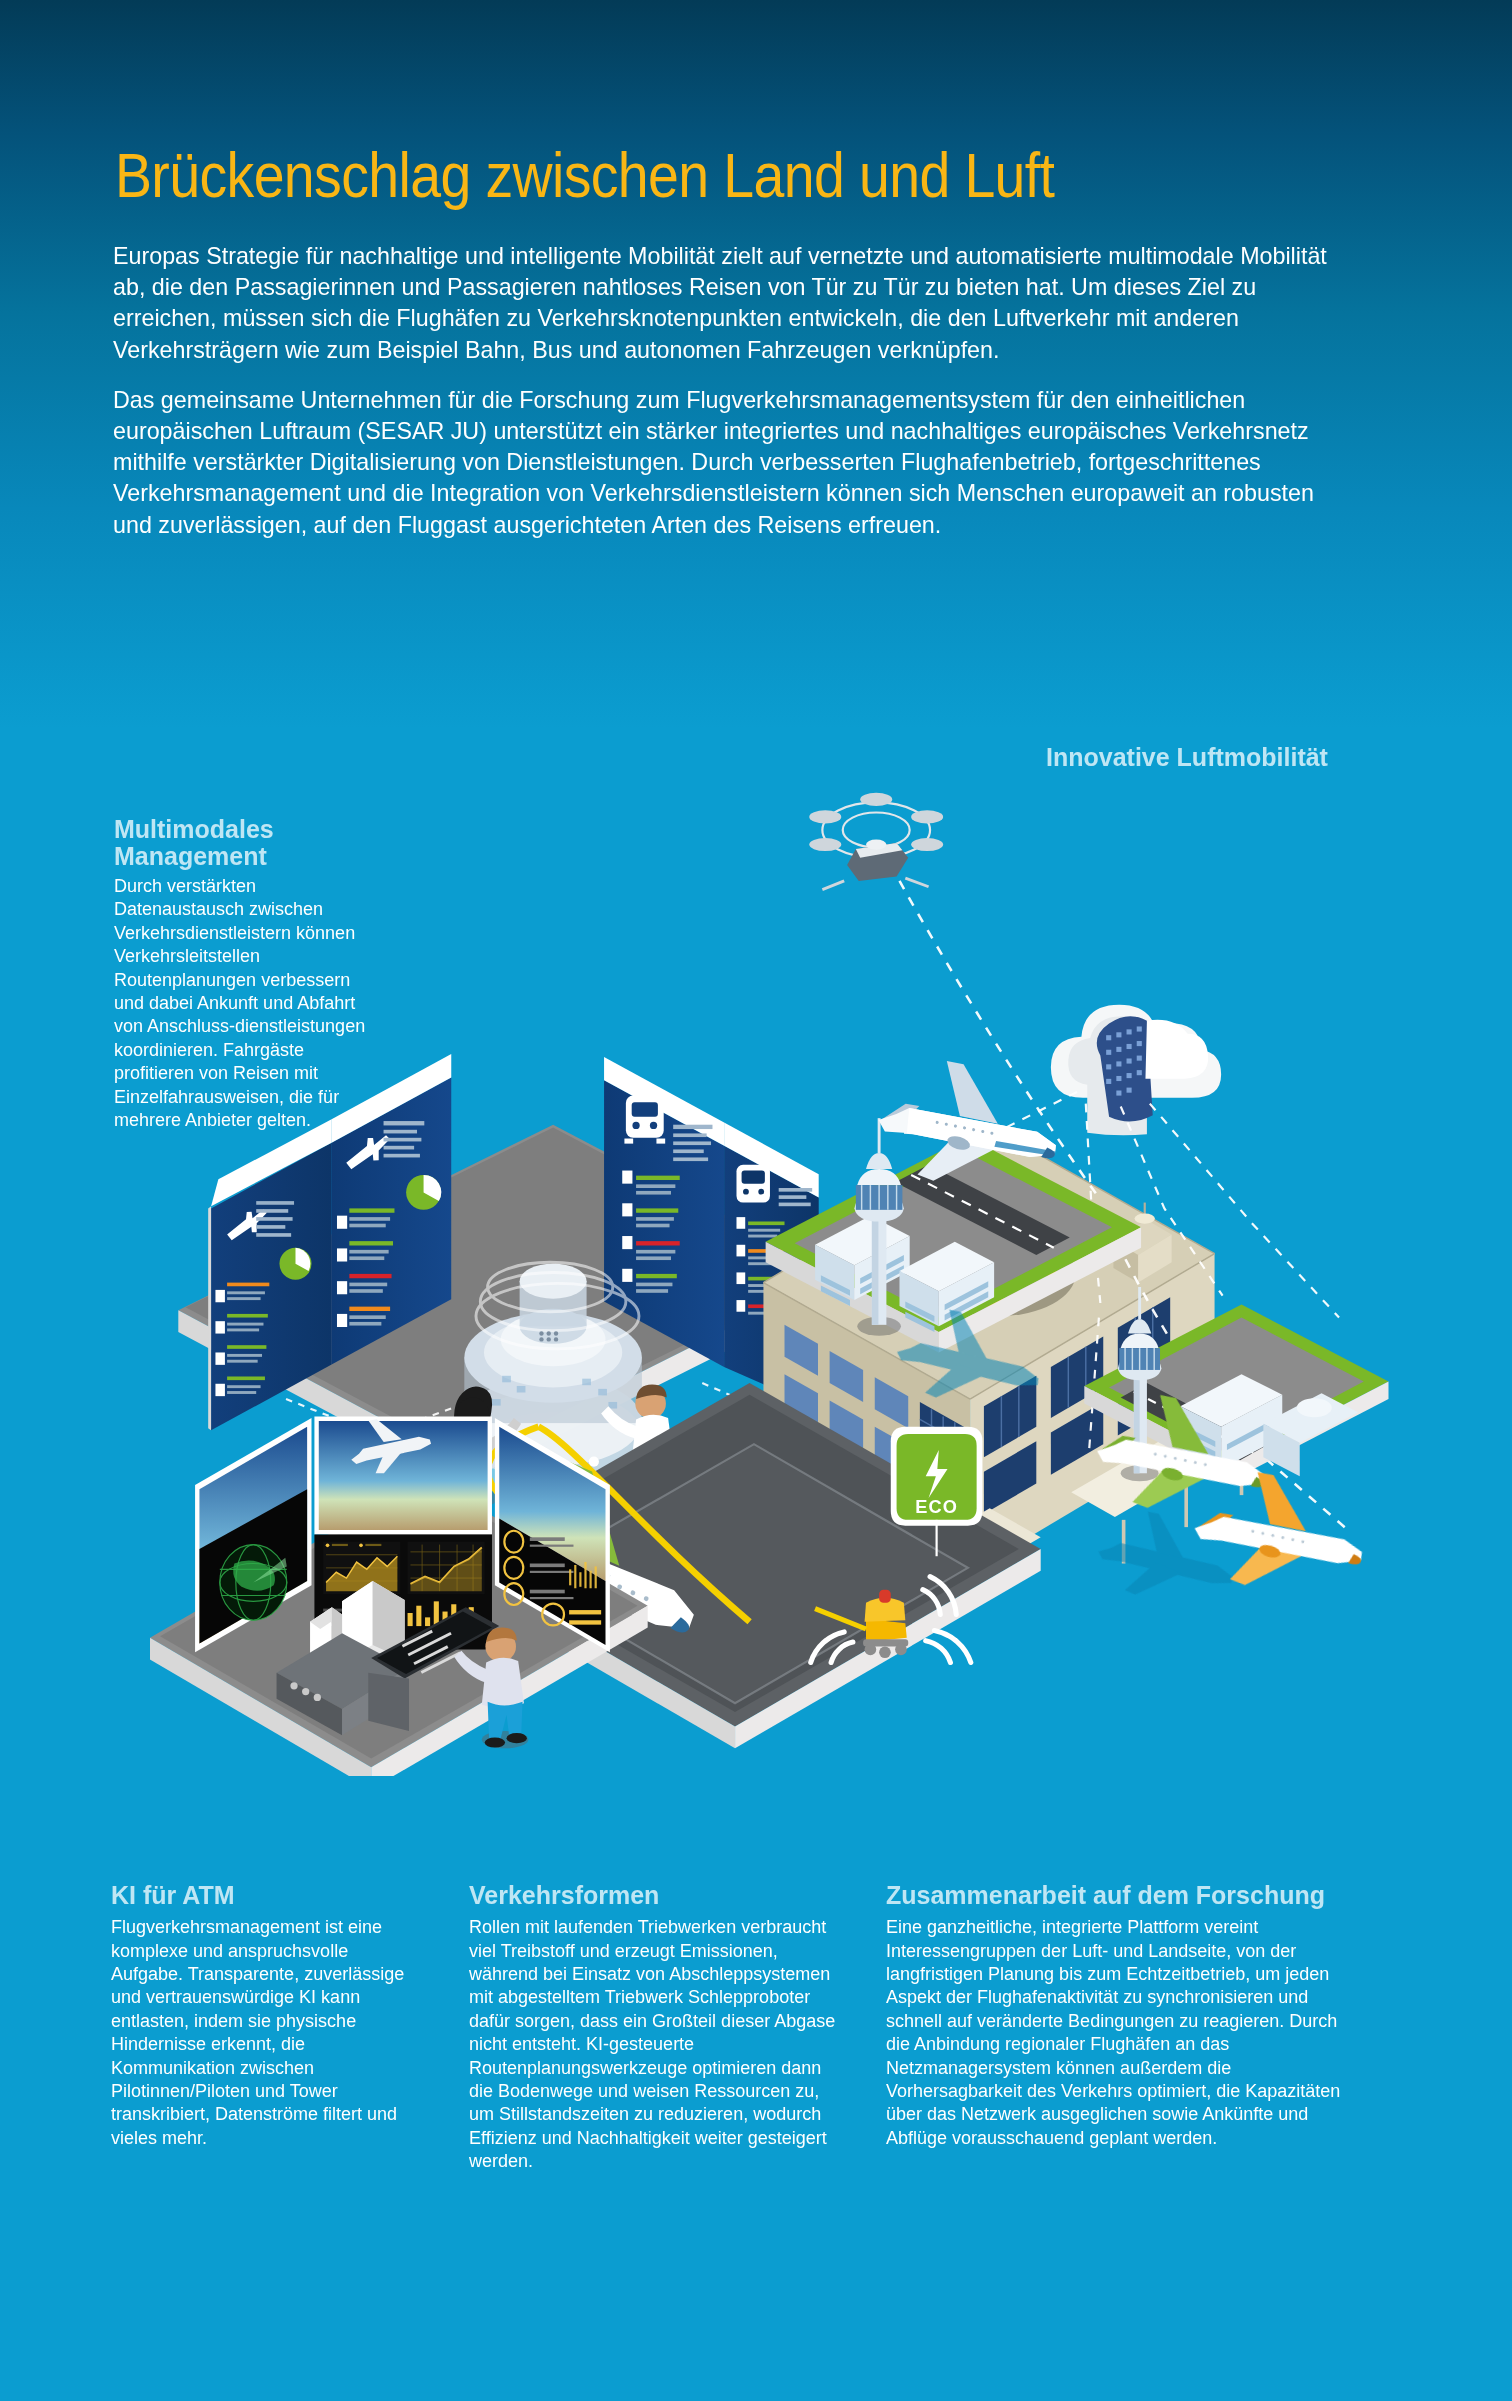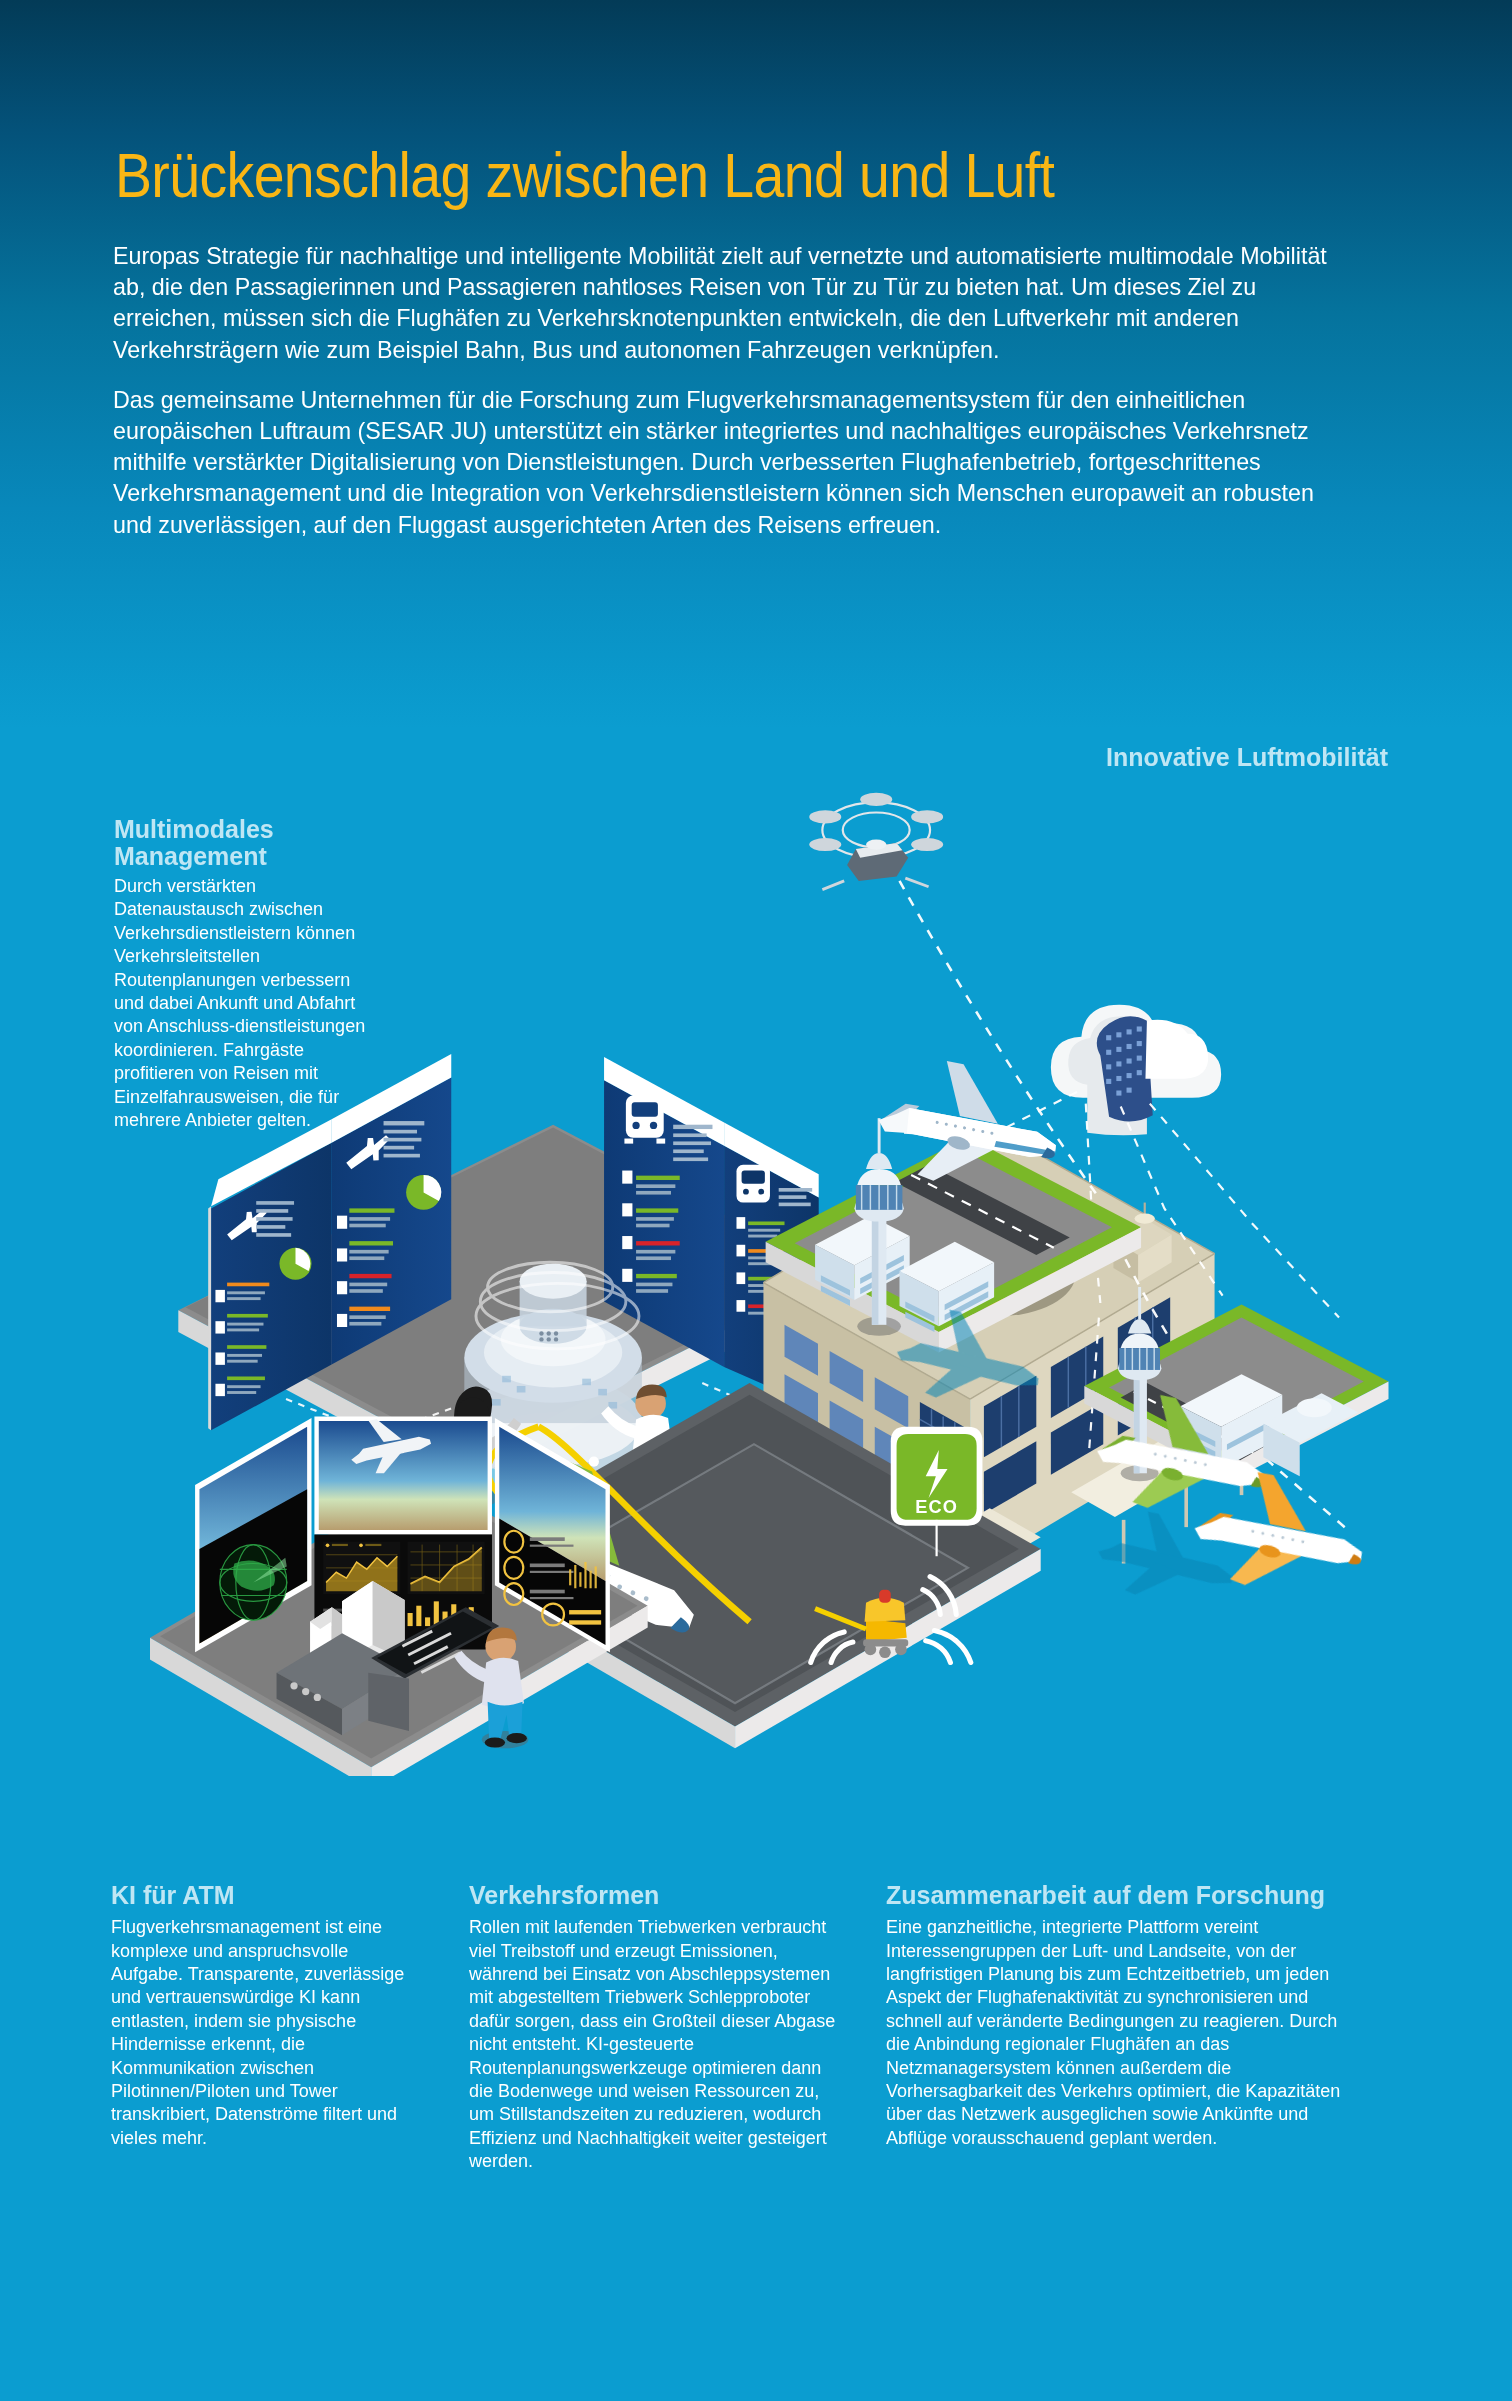--- a/index.html
+++ b/index.html
@@ -53,21 +53,21 @@
     line-height:1.08;
     margin-bottom:5.1px;
   }
   .sec-body {
     color:#ffffff;
     font-size:18px;
     line-height:1.30;
   }
 
   #multimodal { position:absolute; left:114px; top:816px; width:262px; }
-  #innovative { position:absolute; left:1046px; top:744px; width:342px;text-align:right; }
+  #innovative { position:absolute; left:1046px; top:744px; width:342px; }
 
   .bottom-col { position:absolute; top:1882px; }
   #col-ki   { left:111px;  width:306px; }
   #col-bk   { left:469px;  width:378px; }
   #col-za   { left:886px; width:458px; }
   .bottom-col .sec-head { margin-bottom:7.3px; }
 
   
   #art { position:absolute; left:0; top:699px; width:1508px; height:1077px; }
   #art svg { display:block; }

